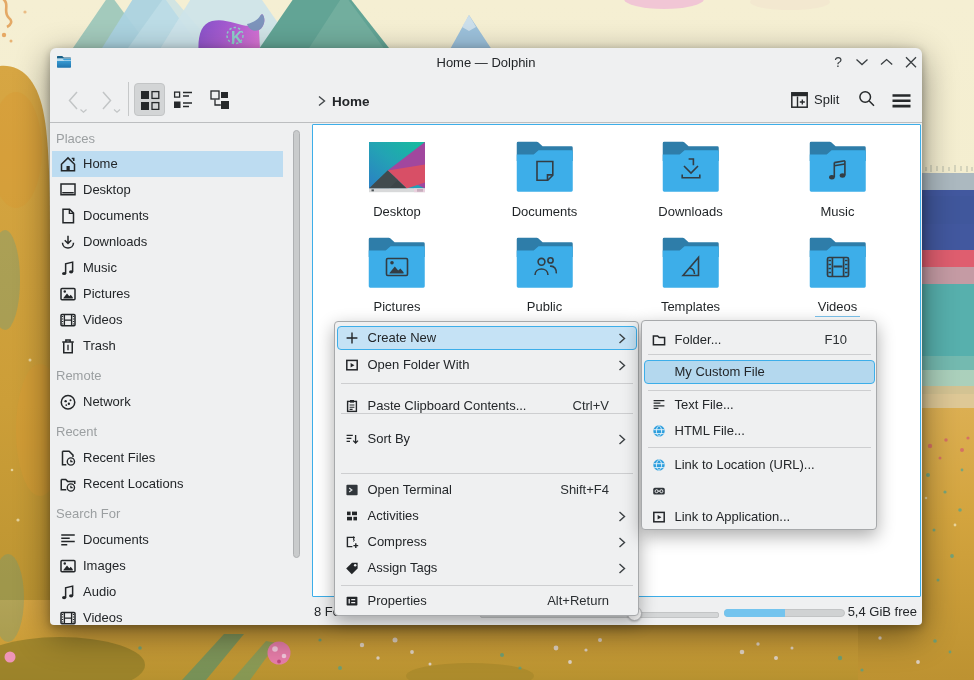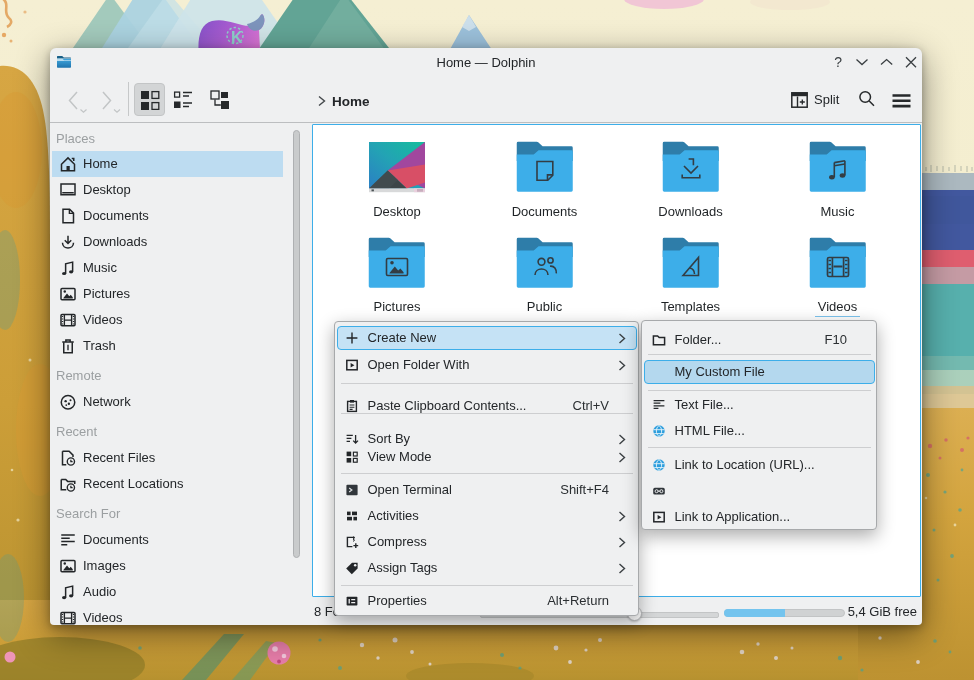--- a/index.html
+++ b/index.html
@@ -449,32 +449,20 @@
 <div class="mi" style="top:104px;">
       <svg class="ic" width="16" height="16" viewBox="0 0 16 16">
         <path d="M2.6,4.4 H8.8 M2.6,7.4 H7.4 M2.6,10.4 H6" stroke="#232629" stroke-width="1.4"></path>
         <path d="M11.6,4 V11.6 M9.2,9.6 L11.6,12 L14,9.6" fill="none" stroke="#232629" stroke-width="1.3"></path>
       </svg>
       <span class="lbl">Sort By</span>
       <svg class="marr" width="8" height="11" viewBox="0 0 8 11">
         <path d="M1.5,1 L6.5,5.5 L1.5,10" fill="none" stroke="#3c4144" stroke-width="1.4"></path>
       </svg>
     </div>
-<div class="mi" style="top:122.3px;">
-      <svg class="ic" width="16" height="16" viewBox="0 0 16 16">
-        <rect x="2.6" y="2.6" width="4.6" height="4.6" fill="#232629"></rect>
-        <rect x="9.4" y="3.2" width="3.8" height="3.8" fill="none" stroke="#232629" stroke-width="1.2"></rect>
-        <rect x="2.6" y="9" width="4.6" height="4.6" fill="#232629"></rect>
-        <rect x="9.4" y="9.4" width="3.8" height="3.8" fill="none" stroke="#232629" stroke-width="1.2"></rect>
-      </svg>
-      <span class="lbl">View Mode</span>
-      <svg class="marr" width="8" height="11" viewBox="0 0 8 11">
-        <path d="M1.5,1 L6.5,5.5 L1.5,10" fill="none" stroke="#3c4144" stroke-width="1.4"></path>
-      </svg>
-    </div>
 <div class="msep" style="top:151.2px;"></div>
 <div class="mi" style="top:155.1px;">
       <svg class="ic" width="16" height="16" viewBox="0 0 16 16">
         <rect x="2.4" y="2.8" width="11.2" height="10.4" rx="1" fill="#31363b"></rect>
         <path d="M5.2,6 L7.8,8 L5.2,10" fill="none" stroke="#d9dcde" stroke-width="1.3"></path>
       </svg>
       <span class="lbl">Open Terminal</span>
       <span class="sc">Shift+F4</span>
     </div>
 <div class="mi" style="top:181.1px;text-align:center;">

